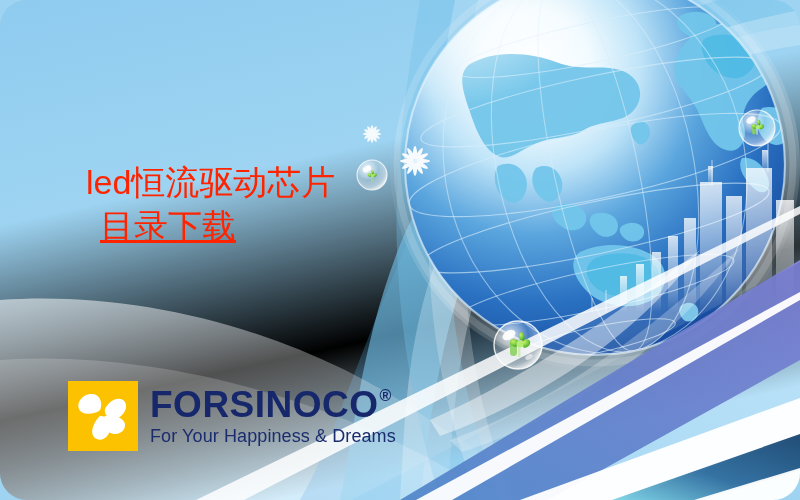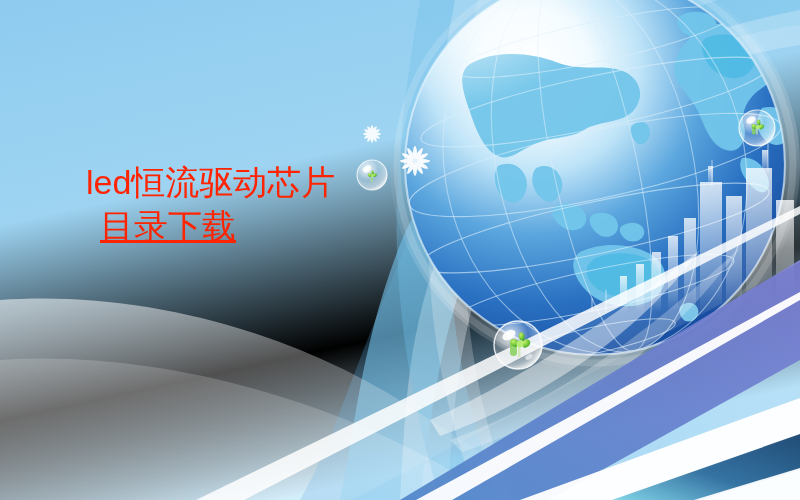--- a/index.html
+++ b/index.html
@@ -5,20 +5,21 @@
 <style>
   html,body{margin:0;padding:0;}
   body{
     width:800px;height:500px;overflow:hidden;
     font-family:"Liberation Sans","DejaVu Sans",sans-serif;
     background:#9ed4f2;
   }
   #banner{
     position:relative;width:800px;height:500px;overflow:hidden;
     background:linear-gradient(170deg,#8ecbef 0%,#9ed4f2 35%,#a9dcf6 70%,#bfe6f9 100%);
+    border-radius:27px;
   }
   .layer{position:absolute;top:0;left:0;width:800px;height:500px;}
   .layer svg{display:block;width:800px;height:500px;}
 
   
   #headline{
     position:absolute;left:86px;top:160px;z-index:40;
     color:#ff2400;
     font-family:"Liberation Sans","DejaVu Sans",sans-serif;
     line-height:1.30;
@@ -340,14 +341,38 @@
         <ellipse cx="-6" cy="-8" rx="5" ry="3.2" fill="#ffffff" opacity=".85" transform="rotate(-30 -6 -8)"></ellipse>
       </g>
     </svg>
   </div>
 
   <div id="headline">
     <span class="hl-line l1">led恒流驱动芯片</span>
     <span class="hl-line l2">目录下载</span>
   </div>
 
+  <div id="logo">
+    <div id="logo-mark">
+      <svg viewBox="0 0 70 70" xmlns="http://www.w3.org/2000/svg">
+        <rect x="0" y="0" width="70" height="70" fill="#fcc200"></rect>
+        <g fill="#ffffff">
+
+          <path d="M31,30 C24,34 14,34 11,28 C8,21 15,13 24,13 C31,13 34,20 33,26 C32.6,28 32,29.3 31,30 Z"></path>
+
+          <path d="M37,28 C40,21 49,15 55,19 C61,23 58,33 50,37 C44,40 38,36 37,31 C36.8,30 36.8,29 37,28 Z"></path>
+
+          <path d="M31,36 C26,41 21,52 27,57 C34,62 42,55 43,46 C43.6,40 38,35 33,35 C32,35 31.4,35.4 31,36 Z"></path>
+
+          <path d="M37,35 C44,33 56,36 57,43 C58,51 48,56 41,51 C36,47 34,41 36,36.5 C36.3,35.8 36.6,35.2 37,35 Z"></path>
+        </g>
+      </svg>
+    </div>
+    <div id="logo-text">
+      <div id="brand-row">
+        <span id="brand-name">FORSINOCO</span>
+        <span id="brand-reg">®</span>
+      </div>
+      <div id="brand-tagline">For Your Happiness &amp; Dreams</div>
+    </div>
+  </div>
 
 </div>
 
 </body></html>

